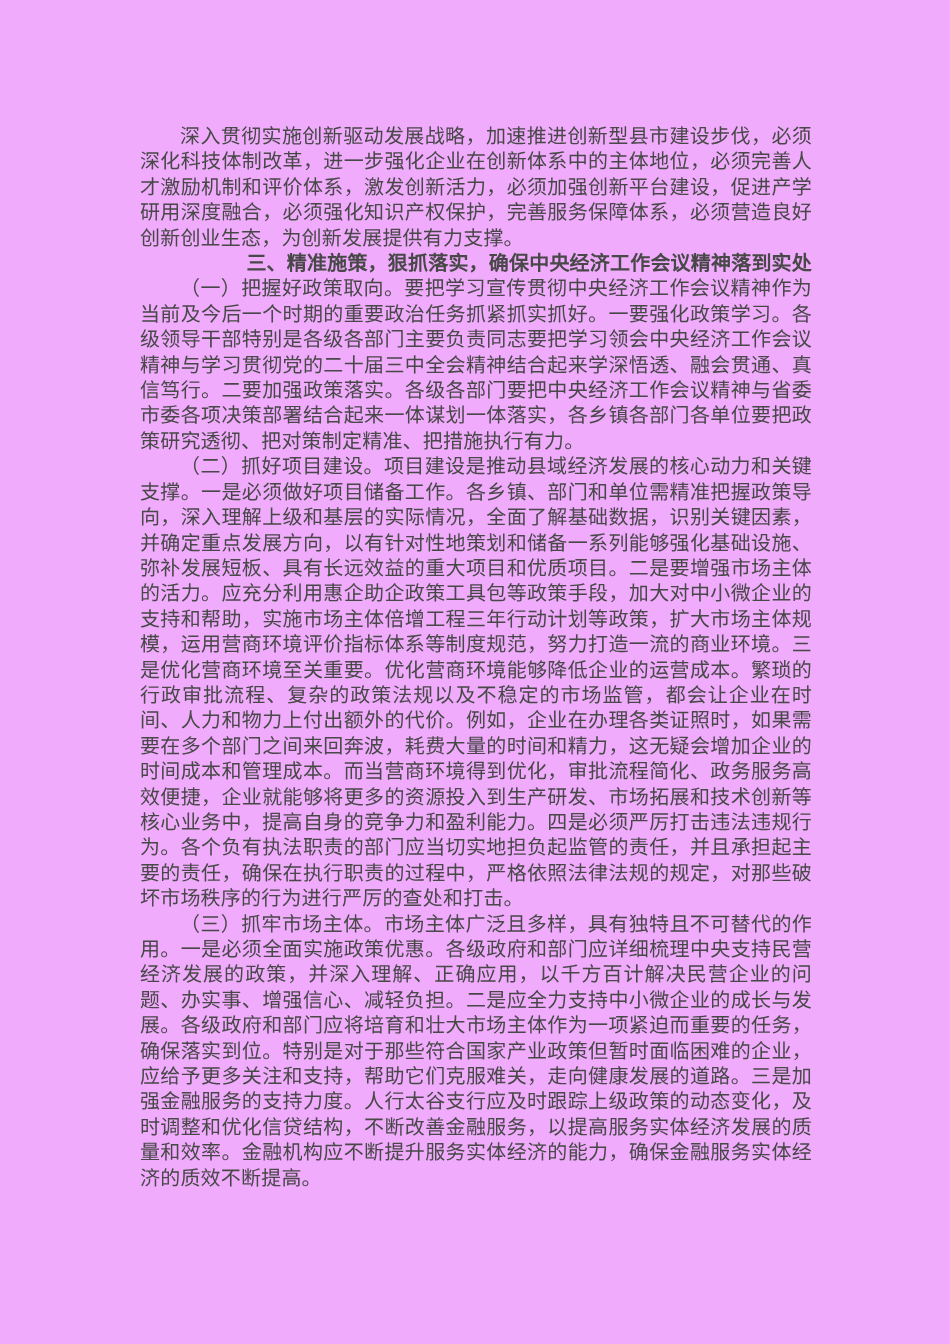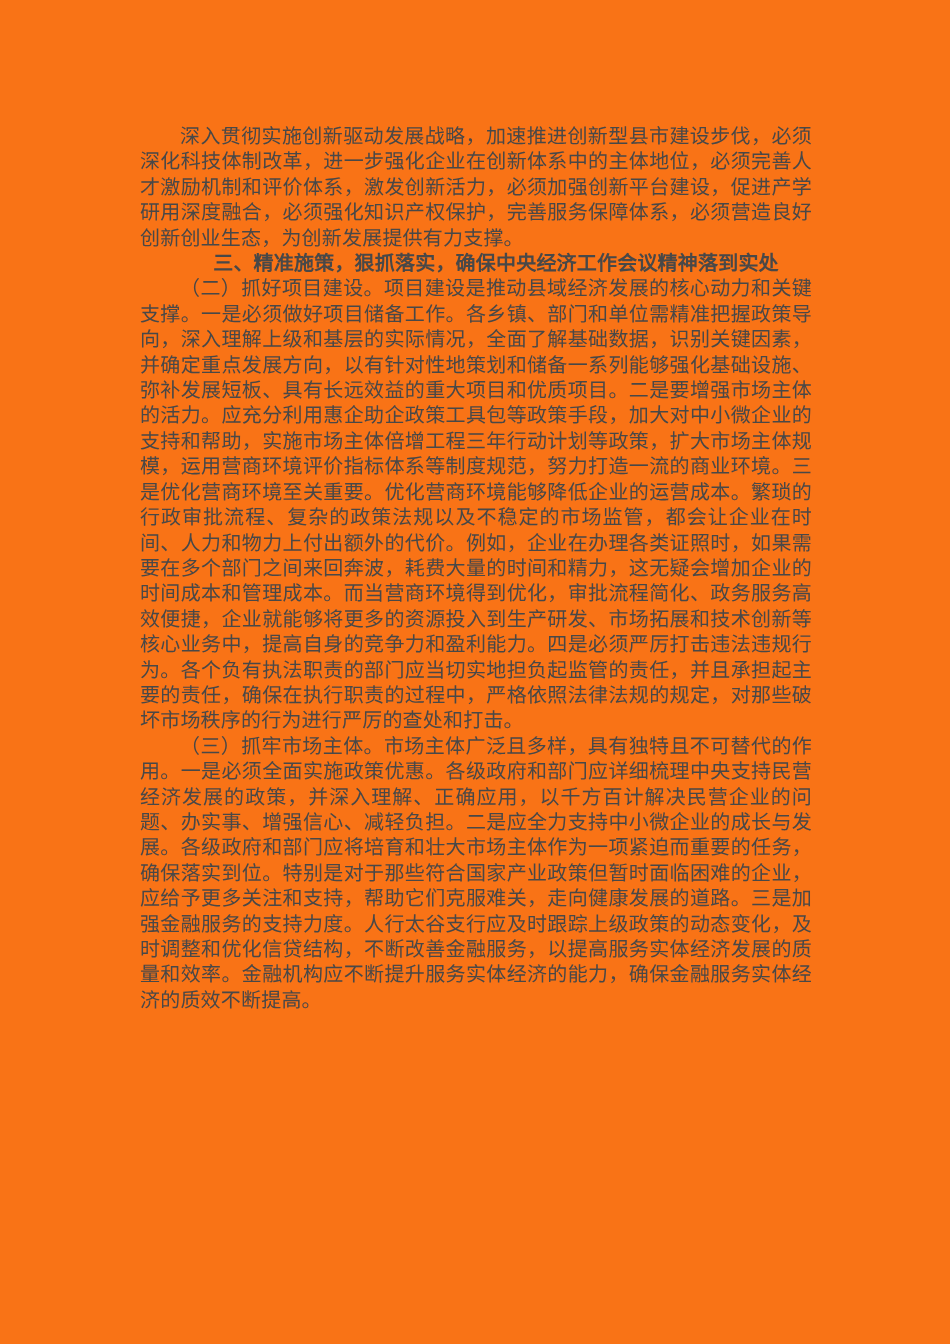--- a/index.html
+++ b/index.html
@@ -5,46 +5,47 @@
   html, body {
     margin: 0;
     padding: 0;
     background: #ffffff;
   }
   .page {
     position: relative;
     width: 950px;
     height: 1344px;
     box-sizing: border-box;
-    background: #f97316;
+    background: #f0abfc;
     padding: 124px 138px 0 140px;
     overflow: hidden;
     font-family: "Liberation Sans", sans-serif;
   }
   .doc-text p,
   .doc-text h3 {
     margin: 0;
     padding: 0;
     font-size: 20px;
     line-height: 25.4px;
     color: #484848;
     text-align: justify;
     text-indent: 2em;
     font-weight: normal;
     letter-spacing: 0.2px;
     font-family: "Liberation Sans", sans-serif;
   }
   .doc-text h3.section-heading {
     font-weight: bold;
-    text-align: center;
+    text-align: right;
   }
 </style>
 </head>
 <body>
 
 <div class="page">
   <div class="doc-text">
     <p>深入贯彻实施创新驱动发展战略，加速推进创新型县市建设步伐，必须深化科技体制改革，进一步强化企业在创新体系中的主体地位，必须完善人才激励机制和评价体系，激发创新活力，必须加强创新平台建设，促进产学研用深度融合，必须强化知识产权保护，完善服务保障体系，必须营造良好创新创业生态，为创新发展提供有力支撑。</p>
     <h3 class="section-heading">三、精准施策，狠抓落实，确保中央经济工作会议精神落到实处</h3>
+    <p>（一）把握好政策取向。要把学习宣传贯彻中央经济工作会议精神作为当前及今后一个时期的重要政治任务抓紧抓实抓好。一要强化政策学习。各级领导干部特别是各级各部门主要负责同志要把学习领会中央经济工作会议精神与学习贯彻党的二十届三中全会精神结合起来学深悟透、融会贯通、真信笃行。二要加强政策落实。各级各部门要把中央经济工作会议精神与省委市委各项决策部署结合起来一体谋划一体落实，各乡镇各部门各单位要把政策研究透彻、把对策制定精准、把措施执行有力。</p>
     <p>（二）抓好项目建设。项目建设是推动县域经济发展的核心动力和关键支撑。一是必须做好项目储备工作。各乡镇、部门和单位需精准把握政策导向，深入理解上级和基层的实际情况，全面了解基础数据，识别关键因素，并确定重点发展方向，以有针对性地策划和储备一系列能够强化基础设施、弥补发展短板、具有长远效益的重大项目和优质项目。二是要增强市场主体的活力。应充分利用惠企助企政策工具包等政策手段，加大对中小微企业的支持和帮助，实施市场主体倍增工程三年行动计划等政策，扩大市场主体规模，运用营商环境评价指标体系等制度规范，努力打造一流的商业环境。三是优化营商环境至关重要。优化营商环境能够降低企业的运营成本。繁琐的行政审批流程、复杂的政策法规以及不稳定的市场监管，都会让企业在时间、人力和物力上付出额外的代价。例如，企业在办理各类证照时，如果需要在多个部门之间来回奔波，耗费大量的时间和精力，这无疑会增加企业的时间成本和管理成本。而当营商环境得到优化，审批流程简化、政务服务高效便捷，企业就能够将更多的资源投入到生产研发、市场拓展和技术创新等核心业务中，提高自身的竞争力和盈利能力。四是必须严厉打击违法违规行为。各个负有执法职责的部门应当切实地担负起监管的责任，并且承担起主要的责任，确保在执行职责的过程中，严格依照法律法规的规定，对那些破坏市场秩序的行为进行严厉的查处和打击。</p>
     <p>（三）抓牢市场主体。市场主体广泛且多样，具有独特且不可替代的作用。一是必须全面实施政策优惠。各级政府和部门应详细梳理中央支持民营经济发展的政策，并深入理解、正确应用，以千方百计解决民营企业的问题、办实事、增强信心、减轻负担。二是应全力支持中小微企业的成长与发展。各级政府和部门应将培育和壮大市场主体作为一项紧迫而重要的任务，确保落实到位。特别是对于那些符合国家产业政策但暂时面临困难的企业，应给予更多关注和支持，帮助它们克服难关，走向健康发展的道路。三是加强金融服务的支持力度。人行太谷支行应及时跟踪上级政策的动态变化，及时调整和优化信贷结构，不断改善金融服务，以提高服务实体经济发展的质量和效率。金融机构应不断提升服务实体经济的能力，确保金融服务实体经济的质效不断提高。</p>
   </div>
 </div>
 
 </body></html>

